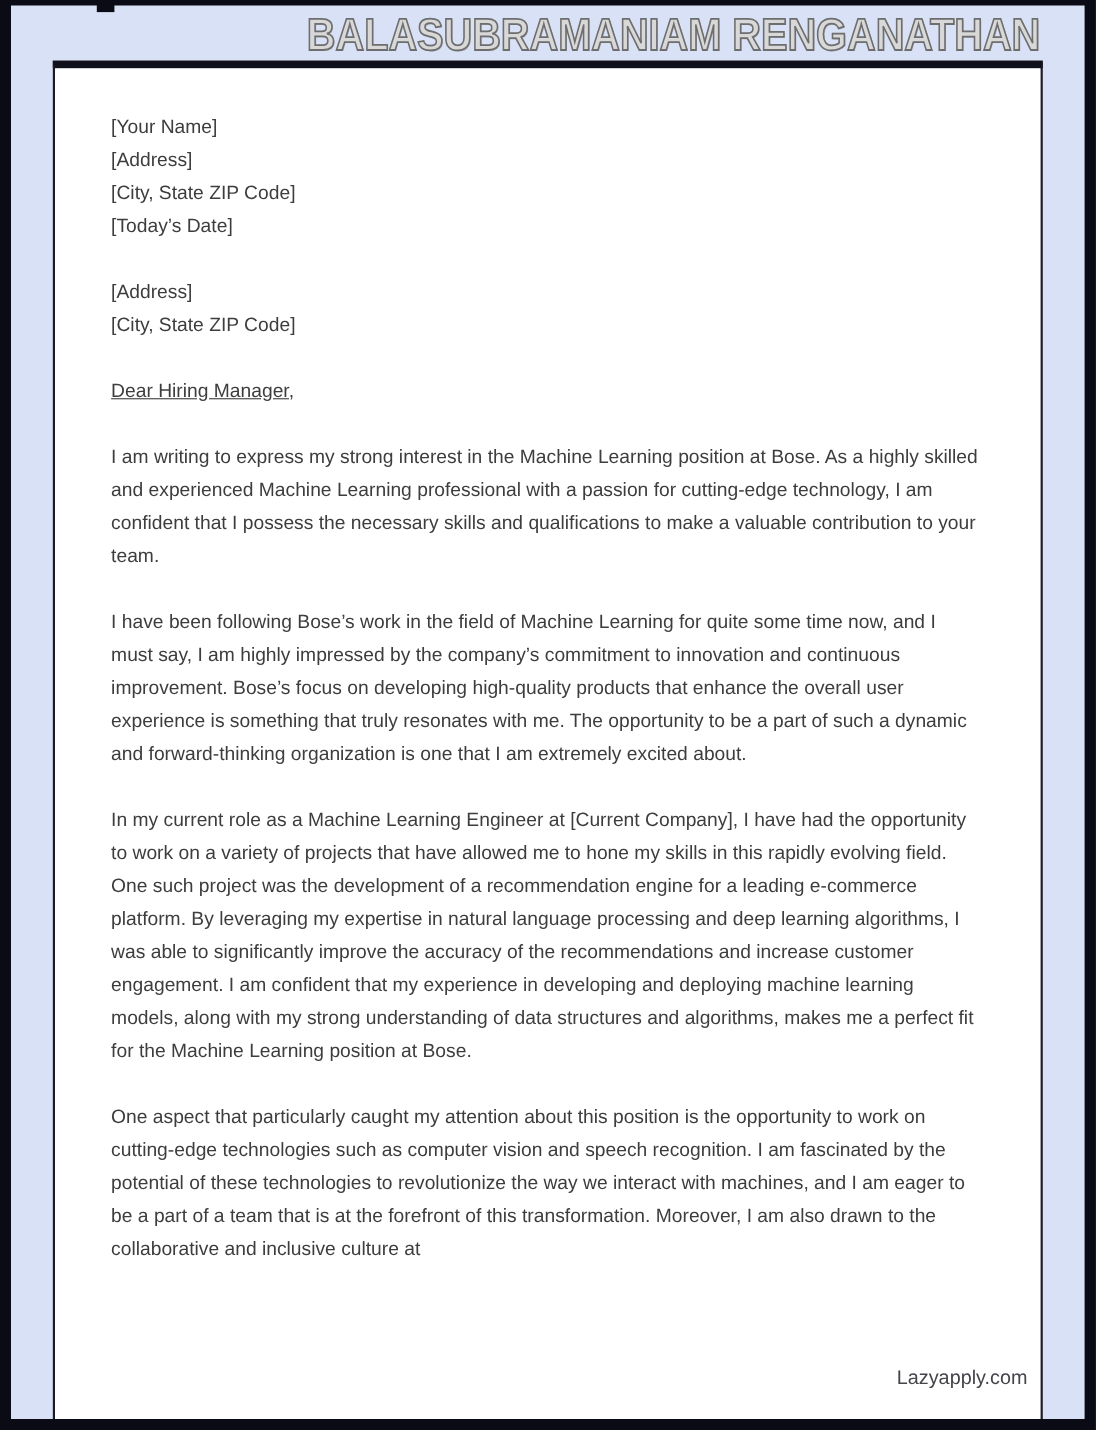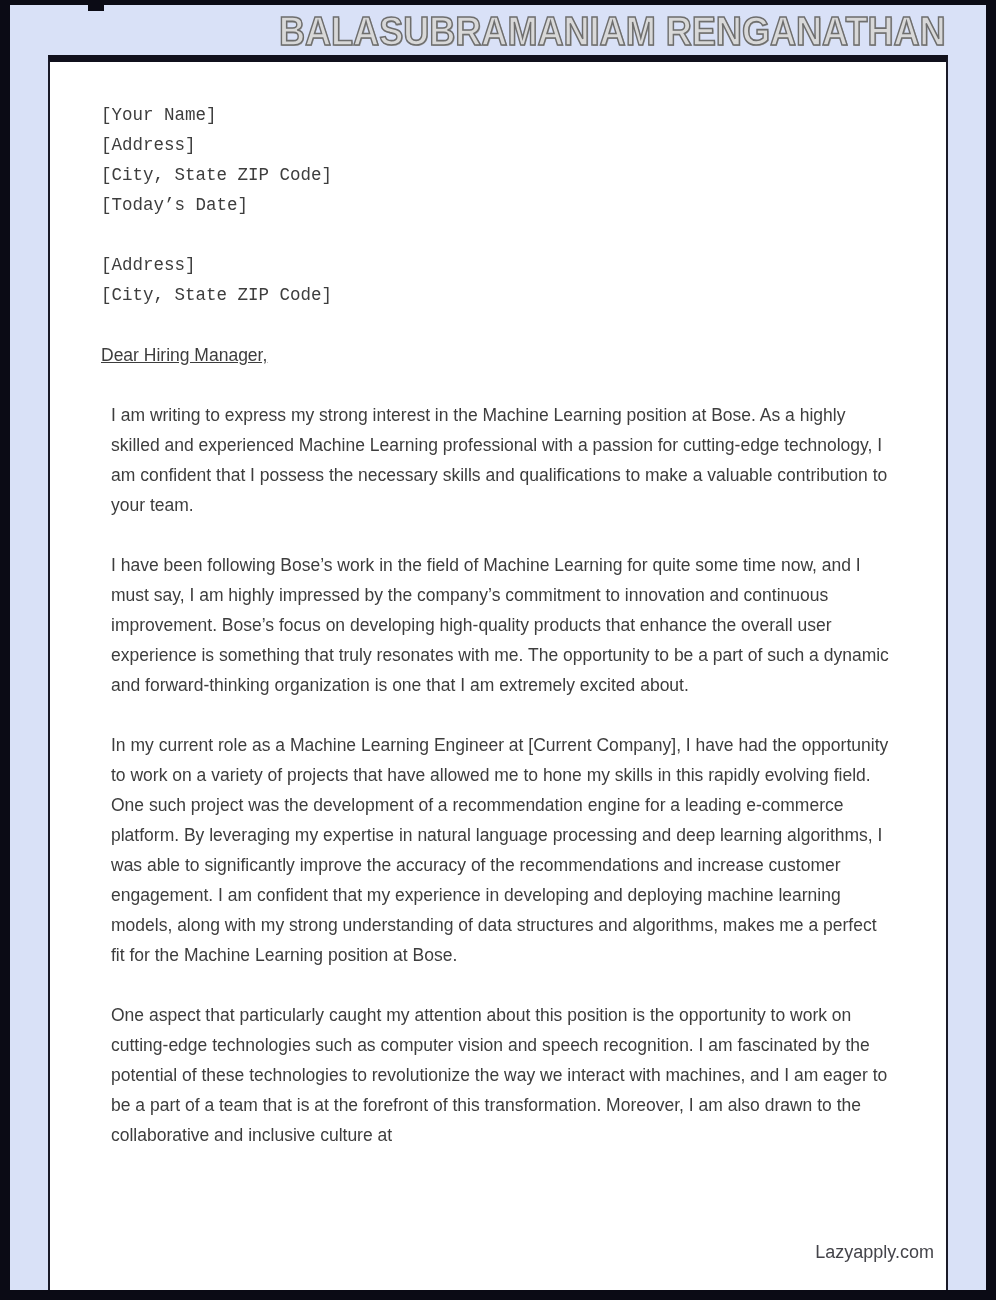--- a/index.html
+++ b/index.html
@@ -68,25 +68,25 @@
     background: #ffffff;
     border: 2px solid #1a1a28;
     border-top: 7px solid #10101c;
     padding: 38px 55px 40px 51px;
     color: #3d3d3d;
     font-size: 17.5px;
     line-height: 30px;
   }
 
   .addr-block { margin-bottom: 30px; }
-  .addr-line { line-height: 30px; font-family: Liberation Mono, monospace; }
+  .addr-line { line-height: 30px; }
 
   .salutation { margin: 0 0 30px 0; text-decoration: underline; }
 
-  .para { margin: 0 0 30px 10px; }
+  .para { margin: 0 0 30px 0; }
 
   .watermark {
     position: absolute;
     right: 52px;
     top: 1238px;
     font-size: 18px;
     line-height: 18px;
     color: #44444a;
     z-index: 6;
   }

